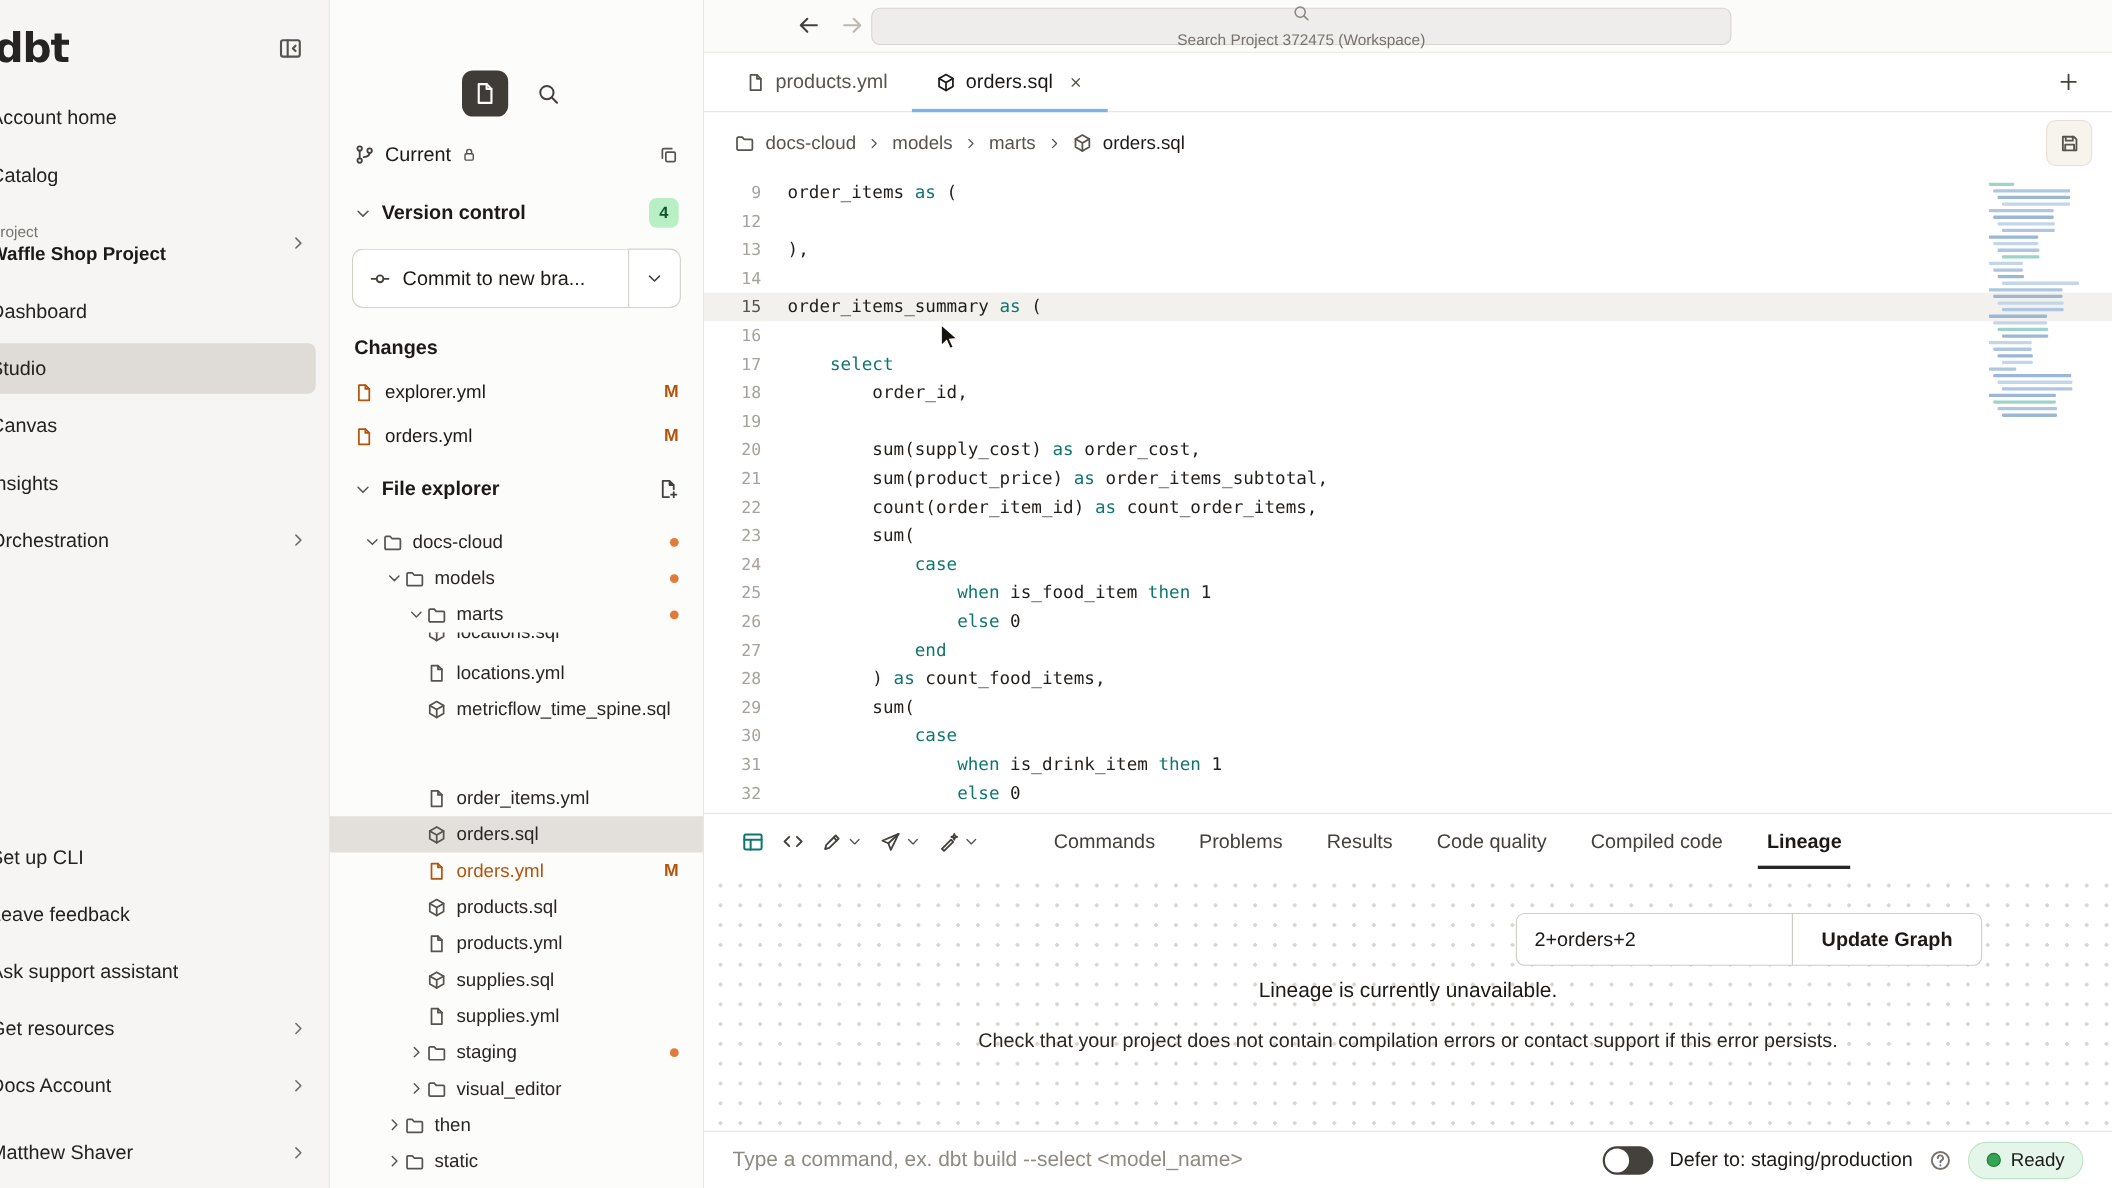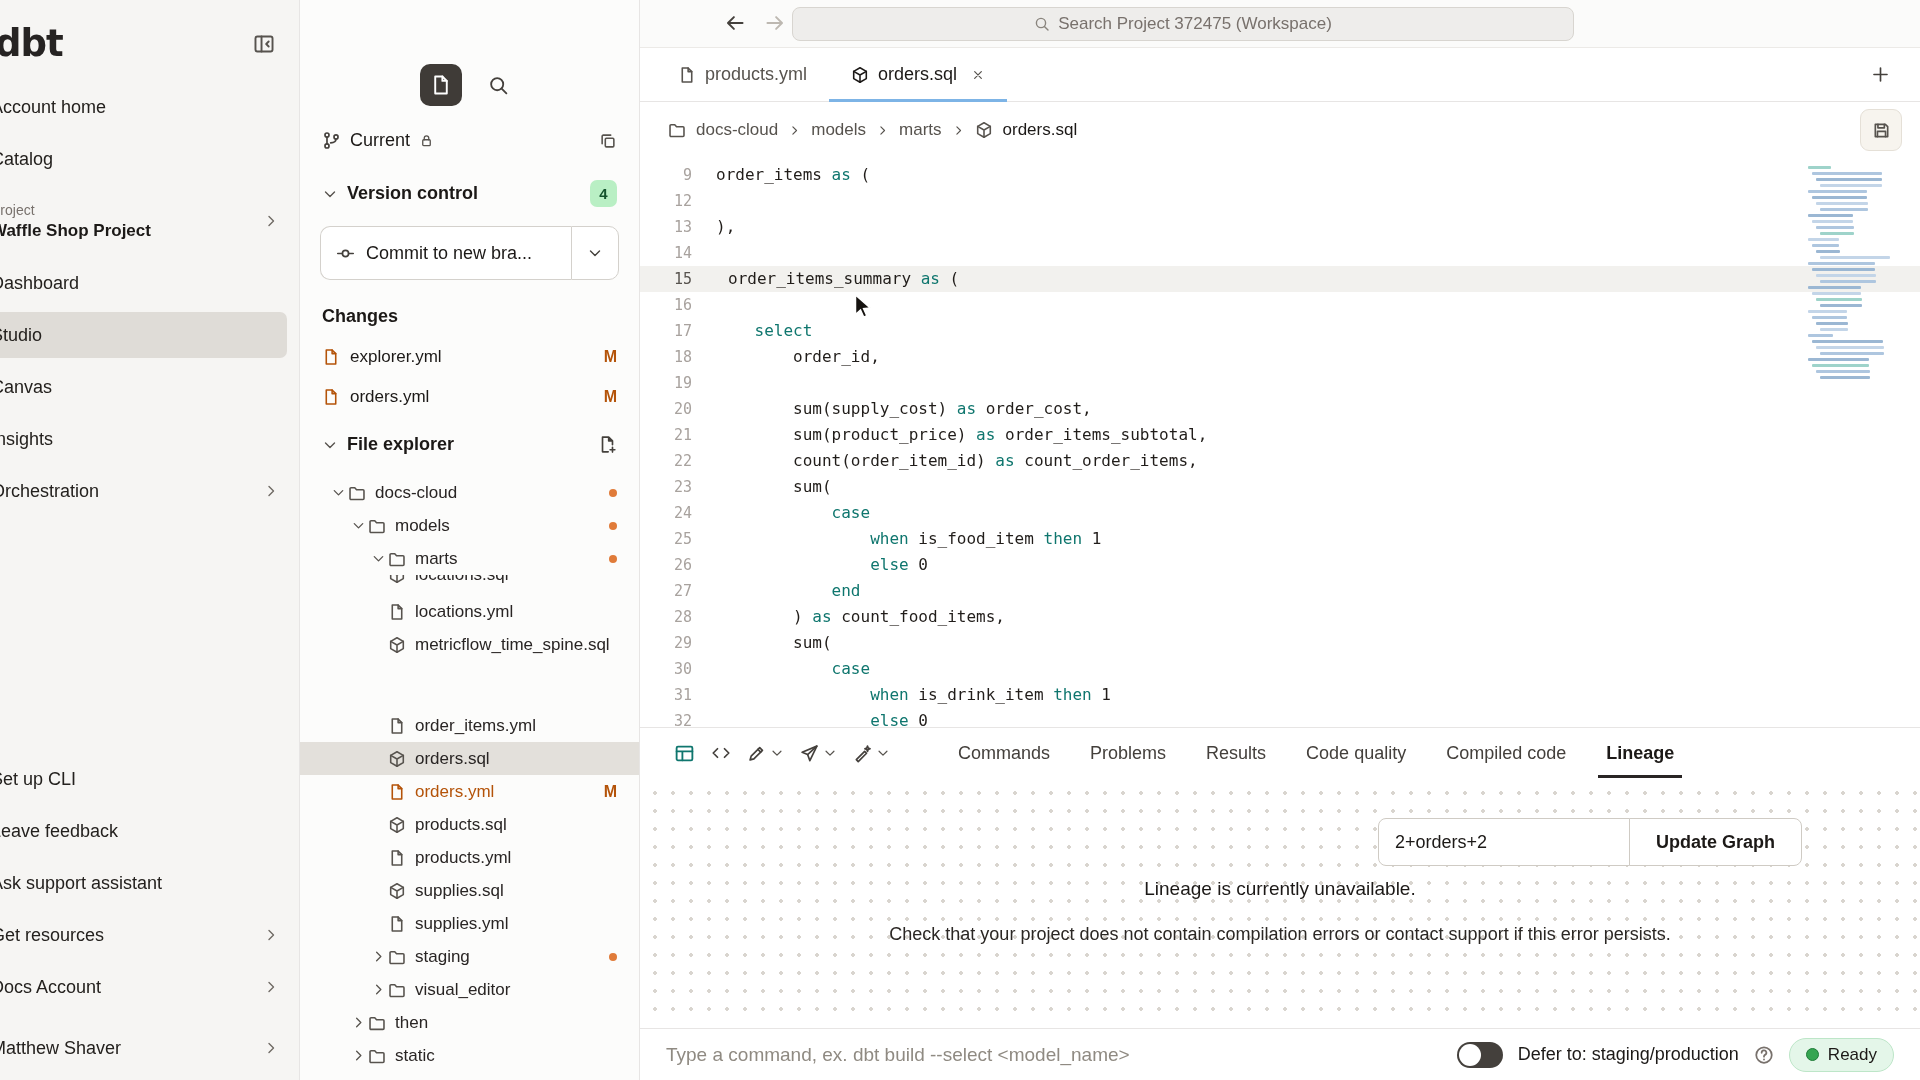--- a/index.html
+++ b/index.html
@@ -63,21 +63,21 @@
   .trow.clip-top > * { transform:translateY(-10px); }
 
   
   .main { flex:1; min-width:0; display:flex; flex-direction:column; background:#fff; }
   .topbar { position:relative; height:48px; flex-shrink:0; background:#fbfbfa; border-bottom:1px solid #eceae7; }
   .nav-arrows { position:absolute; left:84px; top:12px; display:flex; gap:18px; }
   .arrow { display:flex; cursor:pointer; color:#44403c; }
   .arrow.disabled { color:#bdb8b1; cursor:default; }
   .searchbar { position:absolute; left:152px; top:7px; width:782px; height:34px; background:#eeedeb;
     border:1px solid #d8d5d0; border-radius:8px; display:flex; align-items:center; justify-content:center;
-    gap:8px; color:#78716c; font-size:17px; cursor:text; }
+    gap:8px; color:#78716c; font-size:14px; cursor:text;flex-direction:column; }
   .searchbar .svgic { color:#8a857e; }
 
   .tabbar { height:54px; flex-shrink:0; display:flex; align-items:stretch; background:#fff; border-bottom:1px solid #e7e5e4; }
   .tab { position:relative; display:flex; align-items:center; gap:9px; padding:0 22px; font-size:18px; color:#57534e; cursor:pointer; }
   .tab:first-child { margin-left:16px; }
   .tab.active { color:#1c1917; }
   .tab.active::after { content:""; position:absolute; left:0; right:0; bottom:-1px; height:3px; background:#7db4e6; }
   .tab .closeic { margin-left:5px; color:#57534e; display:flex; }
   .newtab { margin-left:auto; align-self:center; margin-right:30px; color:#44403c; cursor:pointer; display:flex; }
 
@@ -85,21 +85,21 @@
   .crumb { display:flex; align-items:center; gap:10px; font-size:17px; color:#57534e; }
   .crumb .svgic { color:#57534e; }
   .crumb .sep { display:flex; color:#a8a29e; }
   .crumb .cur { color:#1c1917; }
   .save-btn { margin-left:auto; width:42px; height:42px; border:1px solid #e5e0d7; border-radius:9px;
     background:#f7f4ee; color:#57534e; display:flex; align-items:center; justify-content:center; cursor:pointer; }
 
   .editor { flex:1; position:relative; overflow:hidden; padding-top:4px;
     font-family:"DejaVu Sans Mono","Liberation Mono",monospace; }
   .eline { display:flex; height:26px; line-height:26px; font-size:16px; }
-  .eline.activeline { background:#f2f1ee;gap:12px; }
+  .eline.activeline { background:#f2f1ee; }
   .ln { width:76px; flex-shrink:0; text-align:right; padding-right:24px; color:#a8a29e; font-size:15px; }
   .eline.activeline .ln { color:#57534e; }
   .ecode { white-space:pre; color:#211d1a; }
   .tok-k { color:#0f766e; }
   .minimap { position:absolute; top:8px; right:24px; width:88px; height:232px; display:flex; flex-direction:column; gap:3px; overflow:hidden; }
   .mbar { height:3px; border-radius:1px; flex-shrink:0; }
 
   .bottom { flex-shrink:0; border-top:1px solid #e7e5e4; }
   .btoolbar { height:50px; display:flex; align-items:center; padding:0 26px; }
   .btool { display:flex; align-items:center; gap:4px; color:#44403c; padding:6px 8px; cursor:pointer; }
@@ -117,21 +117,21 @@
   .selinput { width:252px; height:48px; background:#fff; border:1px solid #cfcbc4; border-radius:8px 0 0 8px;
     display:flex; align-items:center; padding:0 16px; font-size:18px; color:#1c1917; cursor:text; }
   .updbtn { height:48px; padding:0 26px; margin-left:-1px; background:#fff; border:1px solid #cfcbc4;
     border-radius:0 8px 8px 0; font-size:18px; font-weight:700; color:#1c1917; cursor:pointer;
     font-family:"Liberation Sans", sans-serif; }
   .linmsg { position:absolute; top:100px; left:0; right:0; text-align:center; }
   .lintitle { font-size:19px; color:#1c1917; margin-bottom:24px; }
   .lindetail { font-size:18px; color:#2b2724; }
 
   .cmdbar { height:52px; flex-shrink:0; border-top:1px solid #e7e5e4; background:#fff;
-    display:flex; align-items:center; padding:0 26px; gap:15px;margin-top:12px; }
+    display:flex; align-items:center; padding:0 26px; gap:15px; }
   .cmd-ph { flex:1; font-size:19px; color:#8f8a82; cursor:text; white-space:nowrap; overflow:hidden; }
   .toggle { position:relative; width:46px; height:26px; border-radius:13px; background:#44403c; cursor:pointer; flex-shrink:0; }
   .knob { position:absolute; left:2px; top:2px; width:22px; height:22px; border-radius:50%; background:#fff; }
   .defer { font-size:18px; color:#1c1917; white-space:nowrap; }
   .qic { color:#78716c; display:flex; cursor:pointer; }
   .ready { display:flex; align-items:center; gap:9px; background:#e4f6e9; border:1px solid #bde6c8;
     border-radius:17px; padding:6px 16px; font-size:17px; color:#1c1917; cursor:pointer; }
   .gdot { width:13px; height:13px; border-radius:50%; background:#35a551; border:1.5px solid #1f7c38; }
 
   .cursor { position:absolute; left:854px; top:294px; z-index:60; pointer-events:none; }

